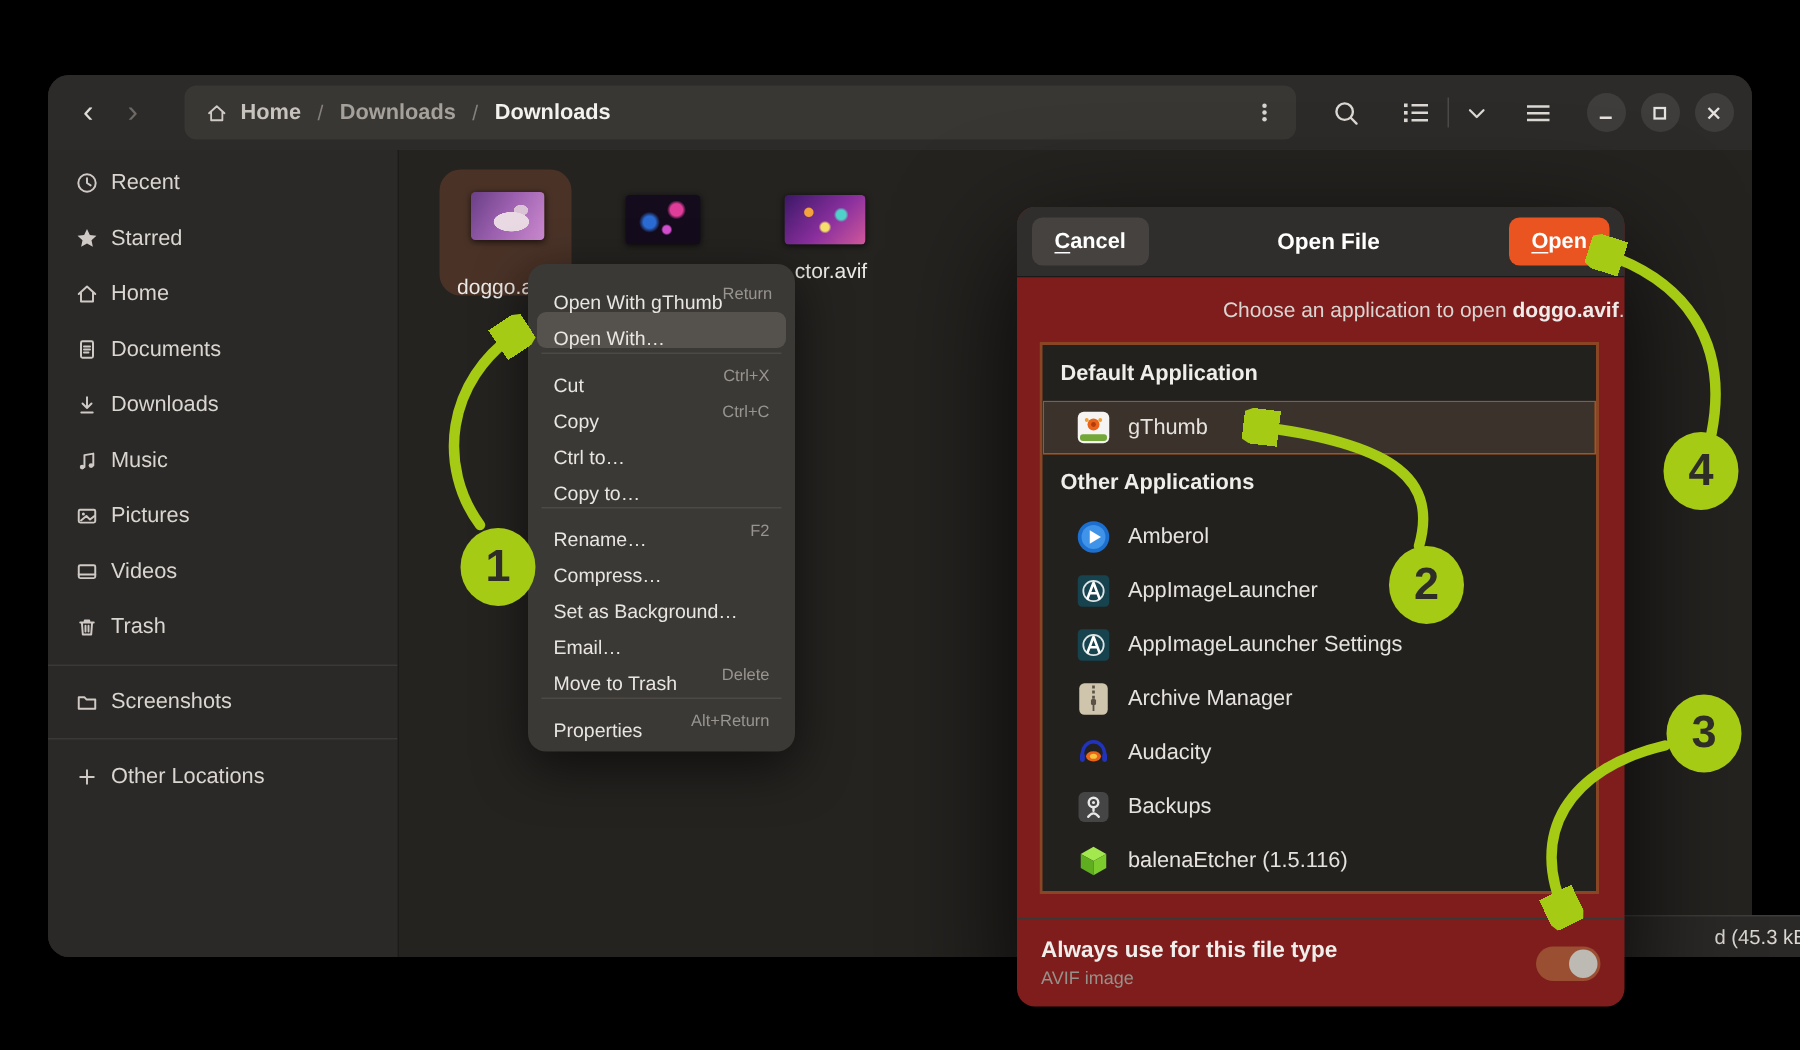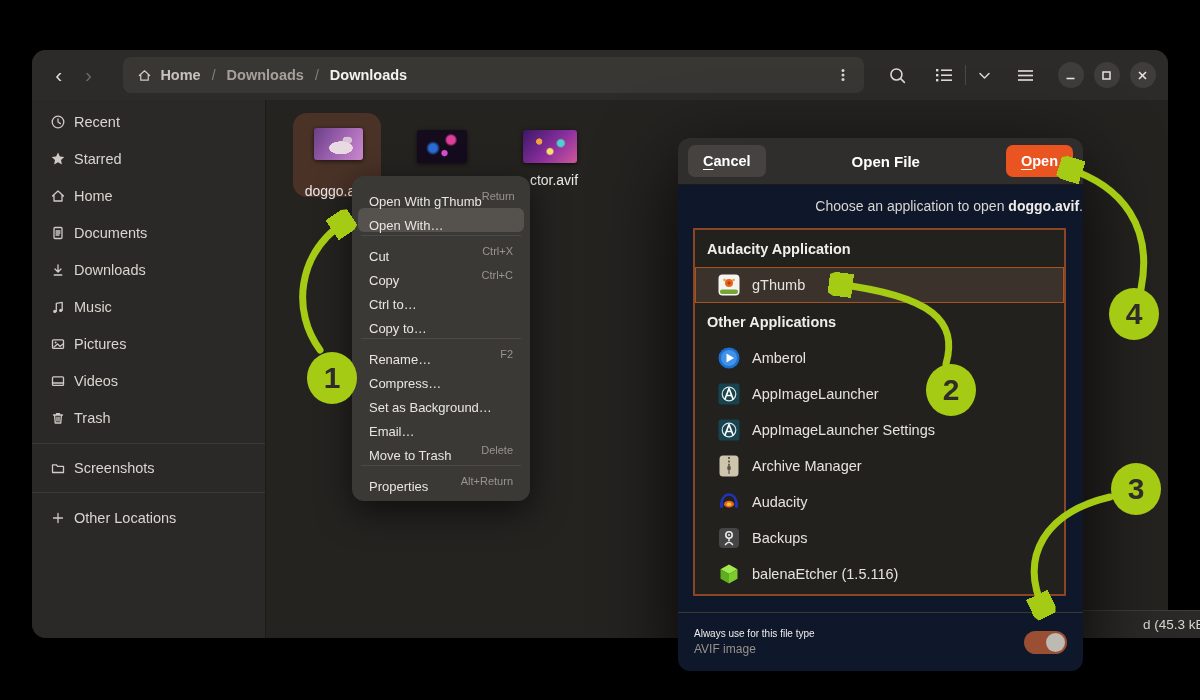--- a/index.html
+++ b/index.html
@@ -72,21 +72,21 @@
   .cmenu { position:absolute; left:352px; top:176px; width:178px; background:#3b3936;
            border-radius:12px; box-shadow:0 10px 34px rgba(0,0,0,.6); padding:8px 6px; z-index:3; }
   .mrow { height:24px; display:flex; align-items:center; justify-content:space-between;
           padding:0 11px; border-radius:6px; }
   .mrow .ml { color:#e9e6e2; font-size:13px; white-space:nowrap;margin-top:11px; }
   .mrow .ms { color:#98948f; font-size:11px; }
   .mrow.hl { background:#55524e; }
   .msep { height:1px; background:#4d4a46; margin:3px 3px; }
 
   
-  .dialog { position:absolute; left:678px; top:138px; width:405px; height:533px; background:#0f172a;
+  .dialog { position:absolute; left:678px; top:138px; width:405px; height:533px; background:#7f1d1d;
             border-radius:12px; box-shadow:0 26px 80px rgba(0,0,0,.85); z-index:4; }
   .dhead { position:absolute; left:0; top:0; right:0; height:47px; background:#302e2c;
            border-radius:12px 12px 0 0; display:flex; align-items:center; padding:0 10px;
            border-bottom:1px solid #1b1a18; }
   .dbtn { height:32px; border-radius:7px; display:flex; align-items:center; padding:0 15px;
           font-size:14.5px; font-weight:bold; color:#fff; }
   .dbtn.cancel { background:#454240; }
   .dbtn.open { background:#e95420; }
   .mn { text-decoration:underline; text-underline-offset:2.5px; }
   .dtitle { flex:1; text-align:center; color:#fff; font-weight:bold; font-size:15px; }
@@ -97,21 +97,21 @@
              border:2px solid #8a4524; background:#23211e; overflow:hidden; }
   .lhead { height:37px; display:flex; align-items:center; padding-left:12px;
            color:#f0eeea; font-weight:bold; font-size:14.5px; }
   .arow { height:36px; display:flex; align-items:center; padding-left:22px; gap:11px;
           color:#e6e3df; font-size:14.5px; }
   .arow.sel { background:#3a322b; box-shadow:inset 0 0 0 1px #a5531f; }
   .aicon { width:24px; height:24px; flex:0 0 24px; }
   .always { position:absolute; left:0; right:0; bottom:0; height:59px; border-top:1px solid #3a3835;
             border-radius:0 0 12px 12px; padding:0 16px; display:flex; align-items:center;
             justify-content:space-between; }
-  .al-label { color:#f0eeea; font-size:10px; }
+  .al-label { color:#f0eeea; font-size:15px;font-weight:bold; }
   .al-sub { color:#969189; font-size:12px; margin-top:3px; }
   .toggle { width:43px; height:23px; border-radius:12px; background:#9a4e32; position:relative; }
   .knob { position:absolute; right:2px; top:2px; width:19px; height:19px; border-radius:50%;
           background:#bdb9b3; }
 
   
   .anno { position:absolute; left:0; top:0; z-index:50; pointer-events:none; }
   .anno path { stroke:#a6cb15; stroke-width:7; fill:none; stroke-linecap:round; }
   .badge { position:absolute; width:50px; height:52px; border-radius:50%; background:#a6cb15;
            display:flex; align-items:center; justify-content:center; z-index:51;
@@ -371,21 +371,21 @@
       <div class="dbtn open">
         <span><span class="mn">O</span><span>pen</span></span>
       </div>
     </div>
 
     <div class="dprompt">
       <span>Choose an application to open </span><b>doggo.avif</b><span>.</span>
     </div>
 
     <div class="applist">
-      <div class="lhead">Audacity Application</div>
+      <div class="lhead">Default Application</div>
 
       <div class="arow sel">
         <svg class="aicon" viewBox="0 0 24 24">
             <rect x="1.5" y="1.5" width="21" height="21" rx="4" fill="#f5f4f2"></rect>
             <rect x="3" y="16.5" width="18" height="4.5" rx="2" fill="#73a839"></rect>
             <circle cx="12" cy="10" r="4" fill="#e8641a"></circle>
             <circle cx="12" cy="10" r="1.6" fill="#b33c0e"></circle>
             <circle cx="7.5" cy="7" r="1.3" fill="#f0a030"></circle>
             <circle cx="16.5" cy="7" r="1.3" fill="#f0a030"></circle>
           </svg>

